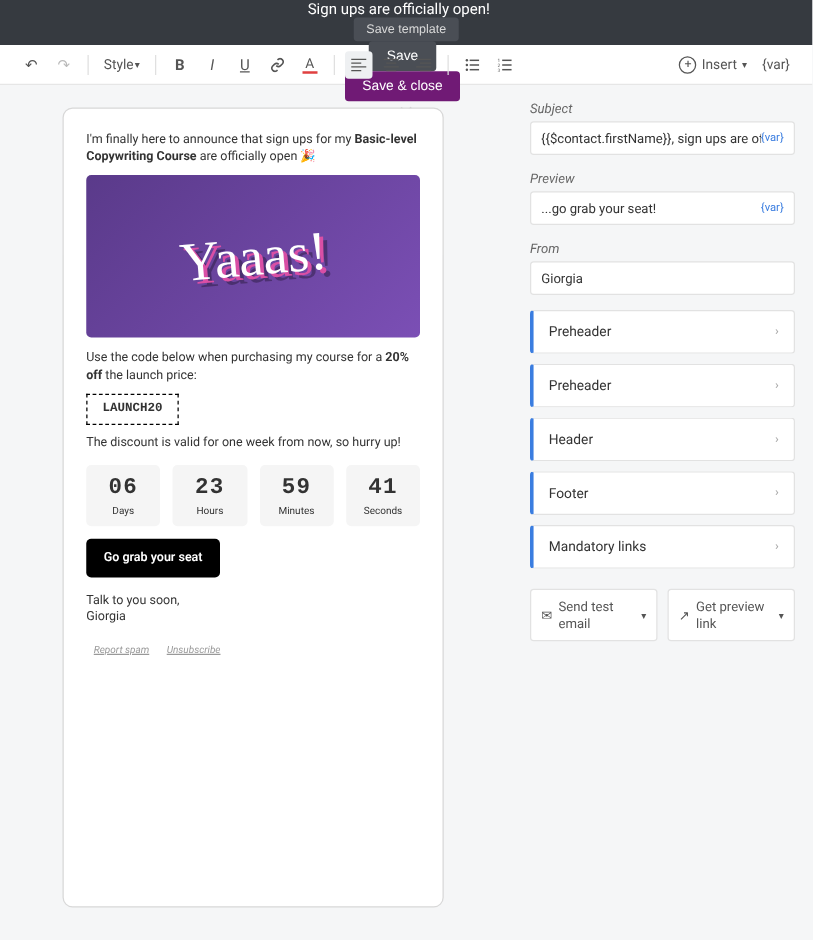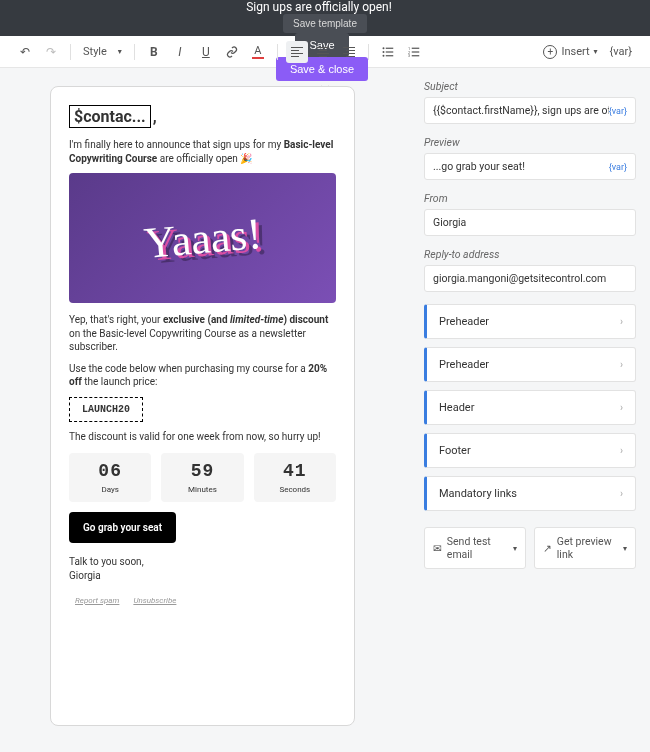--- a/index.html
+++ b/index.html
@@ -38,21 +38,21 @@
     background: #4a4e55;
     color: #fff;
     border: none;
     padding: 6px 14px;
     border-radius: 3px;
     font-size: 11px;
     margin-right: 6px;
     cursor: pointer;
   }
   .topbar .btn-save-close {
-    background: #8b5cf6;
+    background: #701a75;
     color: #fff;
     border: none;
     padding: 6px 14px;
     border-radius: 3px;
     font-size: 11px;
     margin-right: 6px;
     cursor: pointer;
   }
   .topbar .btn-close {
     background: none;
@@ -84,21 +84,21 @@
     background: none;
     cursor: pointer;
     color: #555;
     font-size: 12px;
     font-family: inherit;
   }
   .toolbar .tb-divider {
     width: 1px; height: 16px; background: #e0e0e0; margin: 0 4px;
   }
   .toolbar .tb-style {
-    display: inline-flex; align-items: center; gap: 11px;
+    display: inline-flex; align-items: center; gap: 1px;
     cursor: pointer; padding: 0 4px;
   }
   .toolbar .tb-spacer { flex: 1; }
   .toolbar .tb-insert {
     display: inline-flex; align-items: center; gap: 4px;
     cursor: pointer; padding: 0 4px;
   }
   .toolbar .tb-var {
     cursor: pointer; padding: 0 4px;
   }
@@ -369,43 +369,40 @@
     <span>Insert</span>
     <span style="font-size:8px">▾</span>
   </span>
   <span class="tb-var">{var}</span>
 </div>
 
 <div class="main">
 
   <div class="canvas-area">
     <div class="email-frame">
-      <div class="email-preheader">
-        <span class="ph-box">$contac...</span>
-        <span class="ph-comma">,</span>
-      </div>
       <div class="email-body">
         <p class="p-intro">
           <span>I'm finally here to announce that sign ups for my </span><b>Basic-level Copywriting Course</b><span> are officially open 🎉</span>
         </p>
         <div class="hero">
           <span class="hero-text">Yaaas!</span>
         </div>
-        <p>
-          <span>Yep, that's right, your </span><b><span>exclusive (and </span><i>limited-time</i><span>) discount</span></b><span> on the Basic-level Copywriting Course as a newsletter subscriber.</span>
-        </p>
         <p>
           <span>Use the code below when purchasing my course for a </span><b>20% off</b><span> the launch price:</span>
         </p>
         <div class="coupon">LAUNCH20</div>
         <p>The discount is valid for one week from now, so hurry up!</p>
         <div class="countdown">
           <div class="cd-block">
             <div class="cd-num">06</div>
             <div class="cd-lab">Days</div>
+          </div>
+          <div class="cd-block">
+            <div class="cd-num">23</div>
+            <div class="cd-lab">Hours</div>
           </div>
           <div class="cd-block">
             <div class="cd-num">59</div>
             <div class="cd-lab">Minutes</div>
           </div>
           <div class="cd-block">
             <div class="cd-num">41</div>
             <div class="cd-lab">Seconds</div>
           </div>
         </div>
@@ -436,26 +433,20 @@
         <input value="...go grab your seat!" style="">
         <span class="var-btn">{var}</span>
       </div>
     </div>
     <div class="field-group">
       <label class="field-label">From</label>
       <div class="field-input-wrap">
         <input value="Giorgia" style="">
       </div>
     </div>
-    <div class="field-group">
-      <label class="field-label">Reply-to address</label>
-      <div class="field-input-wrap">
-        <input value="giorgia.mangoni@getsitecontrol.com" style="">
-      </div>
-    </div>
 
     <div class="accordion">
       <span>Preheader</span>
       <span class="chev">›</span>
     </div>
     <div class="accordion">
       <span>Preheader</span>
       <span class="chev">›</span>
     </div>
     <div class="accordion">

